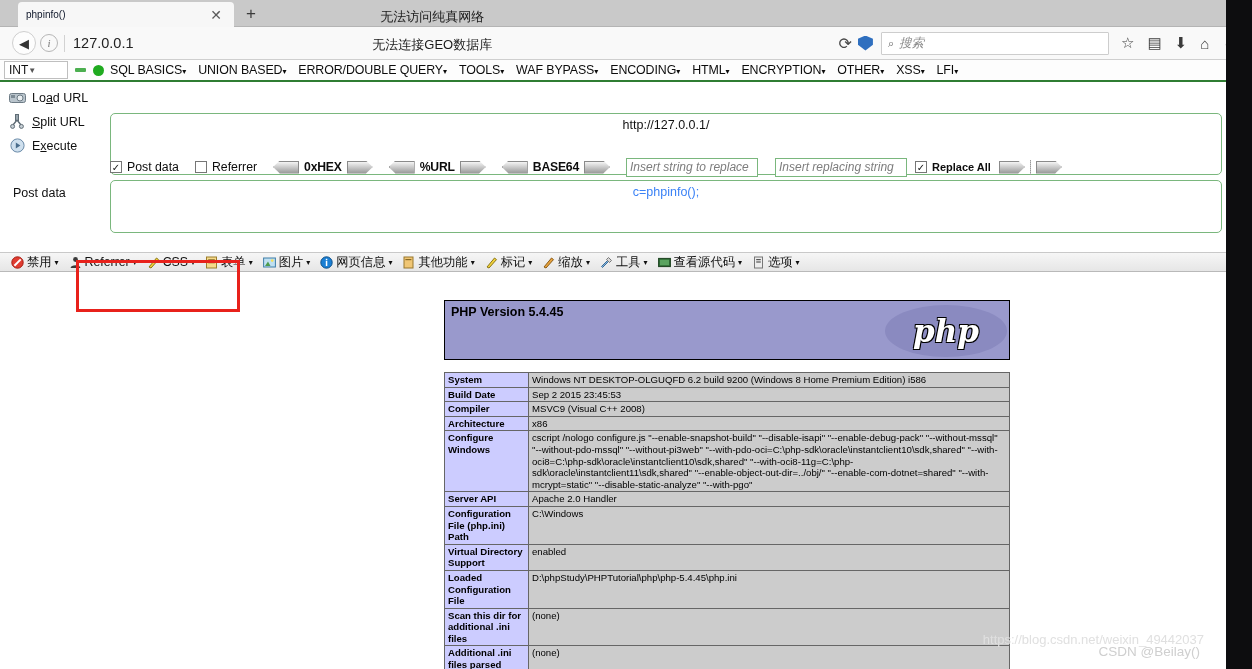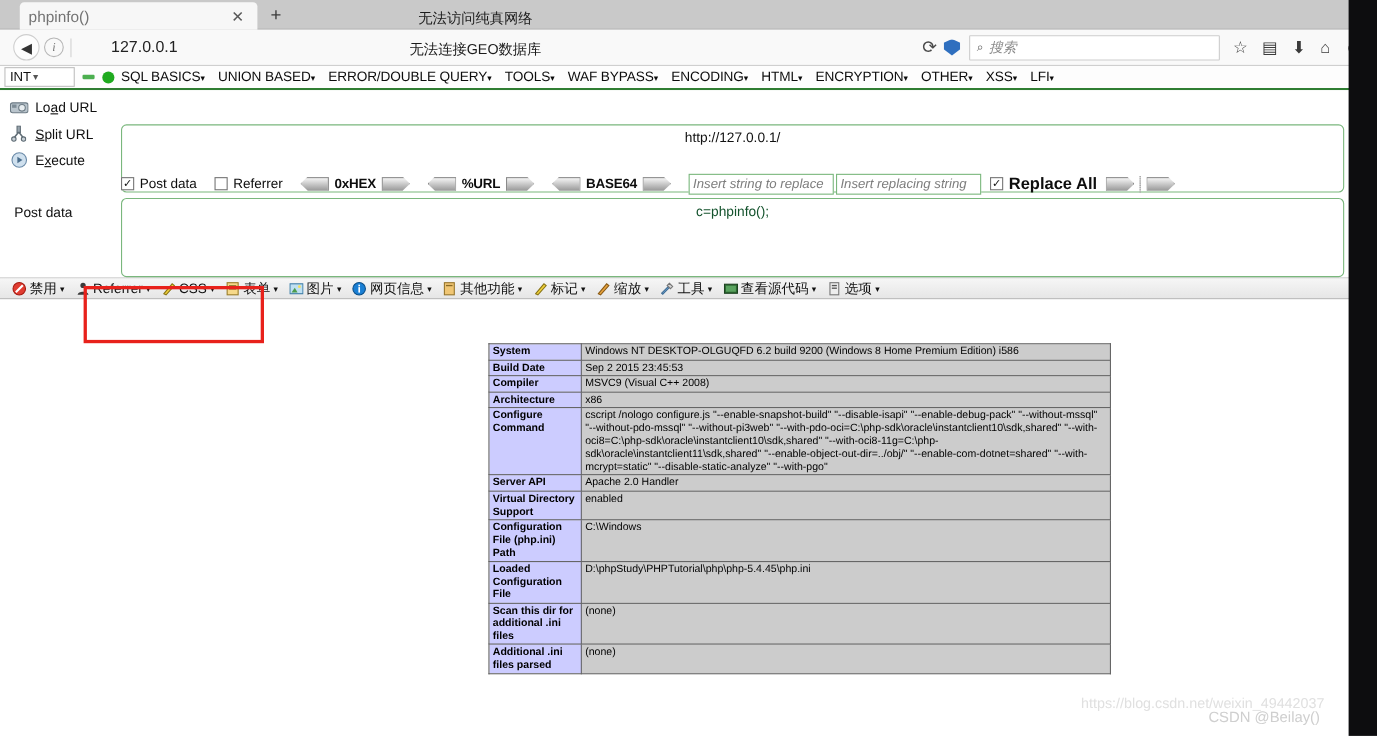--- a/index.html
+++ b/index.html
@@ -21,21 +21,21 @@
   
   .tabstrip{
     height:27px; background:#c9c9c9; position:relative;
     border-bottom:1px solid #b4b4b4;
   }
   .tab{
     position:absolute; left:18px; top:2px; width:216px; height:25px;
     background:#f7f7f7; border-radius:4px 4px 0 0;
     display:flex; align-items:center; padding:0 8px;
   }
-  .tab-title{ font-size:14px; color:#737373; flex:1; }
+  .tab-title{ font-size:10px; color:#0f172a; flex:1; }
   .tab-close{ font-size:14px; color:#5a5a5a; cursor:pointer; padding:0 4px; }
   .newtab{
     position:absolute; left:246px; top:4px;
     font-size:17px; color:#3a3a3a; cursor:pointer; line-height:20px;
   }
 
   .navbar{
     height:33px; background:#f9f9f9; border-bottom:1px solid #cfcfcf;
     display:flex; align-items:center; padding:0 6px; position:relative;
   }
@@ -49,21 +49,21 @@
     flex:1; height:25px; margin:0 6px 0 4px;
     display:flex; align-items:center; position:relative;
   }
   .ident{
     width:18px; height:18px; border-radius:50%; border:1px solid #b6b6b6;
     display:flex; align-items:center; justify-content:center;
     font-size:11px; color:#777; font-style:italic; margin-right:6px;
     font-family:"Liberation Serif", serif; cursor:pointer;
   }
   .sep-v{ width:1px; height:17px; background:#d2d2d2; margin-right:8px;}
-  .urltext{ font-size:14.5px; color:#222;margin-left:28px; }
+  .urltext{ font-size:14.5px; color:#222; }
   .notice{
     position:absolute; left:50%; transform:translateX(-50%);
     display:flex; align-items:center; gap:10px;
     font-size:13px; color:#1b1b1b; white-space:nowrap;flex-direction:column;
   }
   .qbox{
     border:1px solid #9a9a9a; font-size:10px; padding:0 2px;
     color:#2c2c2c; line-height:12px; border-radius:1px;
   }
   .reload{ font-size:16px; color:#4a4a4a; cursor:pointer; margin-left:8px;}
@@ -138,30 +138,30 @@
     border:1px solid #8a8a8a;
   }
   .arr-l{ clip-path:polygon(0 50%,26% 0,100% 0,100% 100%,26% 100%); }
   .arr-r{ clip-path:polygon(0 0,74% 0,100% 50%,74% 100%,0 100%); }
   .enc-lbl{ font-size:12.2px; color:#0d0d0d; font-weight:bold; letter-spacing:-0.2px;}
   .repl-in{
     width:132px;height:19px;border:1px solid #7ab77d;background:#fff;
     font-size:12px;color:#7d7d7d;font-style:italic;padding:0 3px;
     display:flex;align-items:center;overflow:hidden;white-space:nowrap;
   }
-  .repl-lbl{ font-size:15px;color:#0d0d0d;font-weight:bold;margin-right:8px;}
+  .repl-lbl{ font-size:11px;color:#0d0d0d;font-weight:bold;margin-right:8px;}
   .dotsep{ width:1px;height:15px;background:#c4c4c4;margin:0 5px; border-left:1px dotted #9a9a9a;}
 
   .hb-postlbl{
     position:absolute; left:13px; top:104px; font-size:12.5px; color:#101010;
   }
   .hb-post{
-    position:absolute; left:110px; top:98px; right:30px; height:72px;
+    position:absolute; left:110px; top:98px; right:30px; height:53px;
     border:1px solid #7ab77d; border-radius:5px; background:#fff;
-    padding:4px 6px; font-size:12.5px; color:#14532d;
+    padding:4px 6px; font-size:12.5px; color:#3b82f6;
   }
   .redbox{
     position:absolute; left:76px; top:178px; width:164px; height:52px;
     border:3px solid #e8211b; z-index:30; pointer-events:none;
   }
 
   
   .wdt{
     height:20px; background:linear-gradient(#f6f6f6,#e6e6e6);
     border-top:1px solid #c9c9c9; border-bottom:1px solid #b9b9b9;
@@ -327,21 +327,21 @@
       <span class="enc-lbl">%URL</span>
       <span class="arr-r"></span>
     </span>
     <span class="enc-group">
       <span class="arr-l"></span>
       <span class="enc-lbl">BASE64</span>
       <span class="arr-r"></span>
     </span>
 
     <span class="repl-in">Insert string to replace</span>
-    <span class="repl-in" style="margin-left:2px;">Insert replacing string</span>
+    <span class="repl-in" style="margin-left:17px;">Insert replacing string</span>
 
     <span class="chk" style="margin-left:8px;">✓</span>
     <span class="repl-lbl">Replace All</span>
     <span class="arr-r"></span>
     <span class="dotsep"></span>
     <span class="arr-r"></span>
   </div>
 
   <div class="hb-postlbl">Post data</div>
   <div class="hb-post">c=phpinfo();</div>
@@ -444,53 +444,57 @@
           <rect x="4.2" y="3" width="4.6" height="1.2" fill="#555"></rect>
           <rect x="4.2" y="5.4" width="4.6" height="1.2" fill="#555"></rect>
         </svg></span>
     <span>选项</span>
       <span class="ar">▾</span>
   </div>
 </div>
 
 <div class="page">
   <div class="php-wrap">
+    <div class="php-head">
+      <div class="php-ver">PHP Version 5.4.45</div>
+      <div class="php-logo">php</div>
+    </div>
     <table class="info">
       <tbody>
         <tr>
             <td class="k">System</td>
             <td class="v">Windows NT DESKTOP-OLGUQFD 6.2 build 9200 (Windows 8 Home Premium Edition) i586</td>
           </tr>
         <tr>
             <td class="k">Build Date</td>
             <td class="v">Sep 2 2015 23:45:53</td>
           </tr>
         <tr>
             <td class="k">Compiler</td>
             <td class="v">MSVC9 (Visual C++ 2008)</td>
           </tr>
         <tr>
             <td class="k">Architecture</td>
             <td class="v">x86</td>
           </tr>
         <tr>
-            <td class="k">Configure Command</td>
+            <td class="k">Configure Windows</td>
             <td class="v">cscript /nologo configure.js "--enable-snapshot-build" "--disable-isapi" "--enable-debug-pack" "--without-mssql" "--without-pdo-mssql" "--without-pi3web" "--with-pdo-oci=C:\php-sdk\oracle\instantclient10\sdk,shared" "--with-oci8=C:\php-sdk\oracle\instantclient10\sdk,shared" "--with-oci8-11g=C:\php-sdk\oracle\instantclient11\sdk,shared" "--enable-object-out-dir=../obj/" "--enable-com-dotnet=shared" "--with-mcrypt=static" "--disable-static-analyze" "--with-pgo"</td>
           </tr>
         <tr>
             <td class="k">Server API</td>
             <td class="v">Apache 2.0 Handler</td>
           </tr>
         <tr>
+            <td class="k">Configuration File (php.ini) Path</td>
+            <td class="v">C:\Windows</td>
+          </tr>
+        <tr>
             <td class="k">Virtual Directory Support</td>
             <td class="v">enabled</td>
-          </tr>
-        <tr>
-            <td class="k">Configuration File (php.ini) Path</td>
-            <td class="v">C:\Windows</td>
           </tr>
         <tr>
             <td class="k">Loaded Configuration File</td>
             <td class="v">D:\phpStudy\PHPTutorial\php\php-5.4.45\php.ini</td>
           </tr>
         <tr>
             <td class="k">Scan this dir for additional .ini files</td>
             <td class="v">(none)</td>
           </tr>
         <tr>

